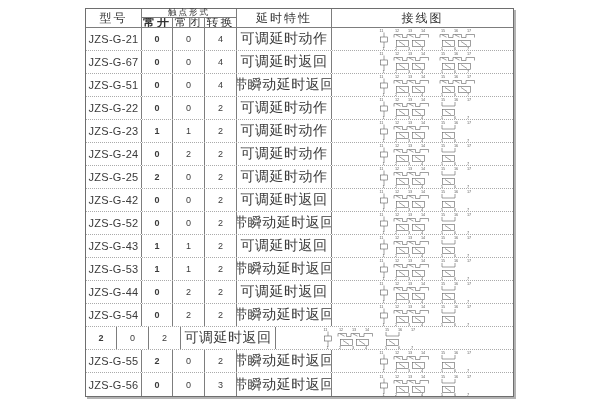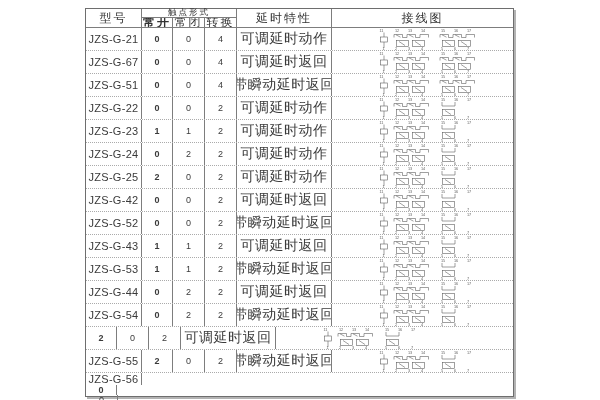--- a/index.html
+++ b/index.html
@@ -79,21 +79,21 @@
     display: flex;
     height: 9px;
   }
   .cg-bottom .cell { height: 9px; }
   .trow {
     display: flex;
     height: 23px;
     border-bottom: 1px dotted #ababab;
     box-sizing: border-box;
   }
-  .trow:last-child { border-bottom: none; flex-direction: column; }
+  .trow:last-child { border-bottom: none; }
   .diagram-cell {
     justify-content: flex-start;
     padding-left: 46px;
   }
 </style>
 </head>
 <body>
 
 <div class="page">
   <div class="spec-table">

